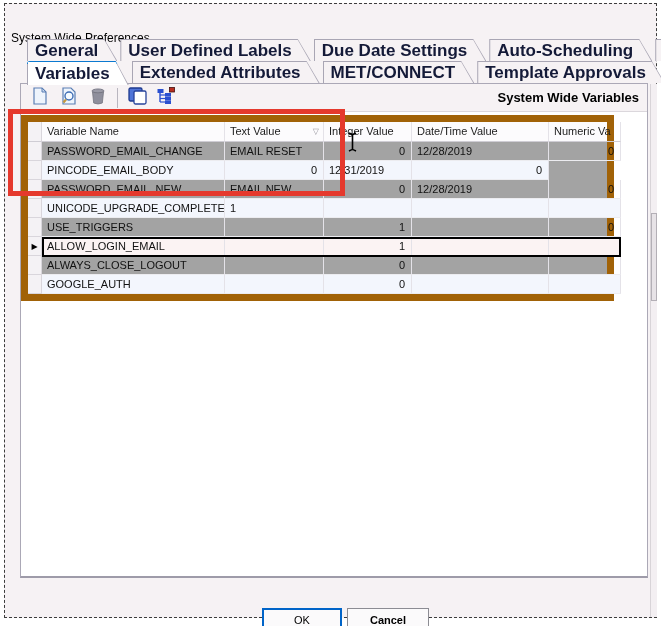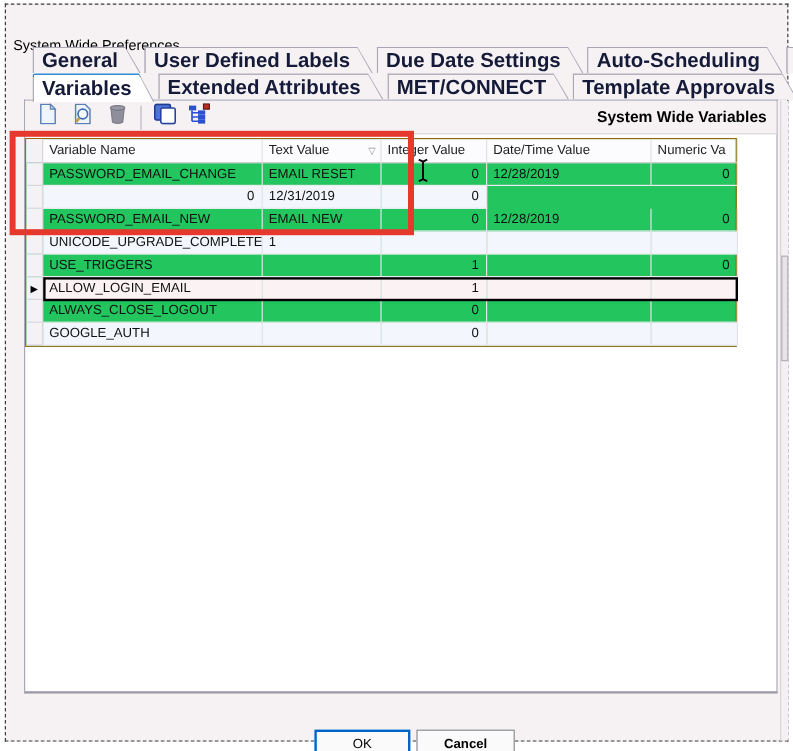--- a/index.html
+++ b/index.html
@@ -24,21 +24,21 @@
   
   .page{position:absolute;left:20px;top:83px;width:628px;height:495px;background:#ffffff;
         border:1px solid #aba8b6;border-bottom:2px solid #9e9ba9;padding-left:40px;}
   .toolbar{position:absolute;left:0;top:0;width:100%;height:28px;background:#f6f2f4;border-bottom:1px solid #dbd7dc;
         display:flex;align-items:center;padding-left:9px;gap:9px;}
   .tb-btn{width:20px;height:20px;display:flex;align-items:center;justify-content:center;}
   .tb-sep{width:1px;height:20px;background:#b9b6bf;}
   .panel-title{position:absolute;right:8px;top:6px;font-size:13px;font-weight:bold;color:#000;}
 
   
-  .grid{position:absolute;left:0px;top:31px;width:593px;border:1px solid #a16207;background:#22c55e;}
+  .grid{position:absolute;left:0px;top:31px;width:593px;border:7px solid #a16207;background:#a3a3a3;}
   .gr{display:grid;grid-template-columns:14px 183px 99px 88px 137px 72px;height:19px;}
   .gr.hdr{height:20px;background:#fcfbfd;}
   .c{font-size:11px;color:#111;line-height:18px;padding:0 0 0 5px;white-space:nowrap;overflow:hidden;
      border-right:1px solid #e4e2e8;border-bottom:1px solid #ececf0;}
   .gr.hdr .c{line-height:19px;color:#1c1c1c;border-bottom:1px solid #cfcdd4;}
   .c.num{text-align:right;padding:0 6px 0 0;}
   .c.rowhdr{background:#f4f2f5;border-right:1px solid #d9d6dc;border-bottom:1px solid #d9d6dc;padding:0;
      text-align:center;font-size:8px;line-height:19px;color:#000;}
   .gr.alt .c:not(.rowhdr){background:#f3f6fd;}
   .gr.sel .c:not(.rowhdr){background:#fbf3f3;}
@@ -173,20 +173,21 @@
         <div class="c rowhdr"></div>
         <div class="c">PASSWORD_EMAIL_CHANGE</div>
         <div class="c">EMAIL RESET</div>
         <div class="c num">0</div>
         <div class="c">12/28/2019</div>
         <div class="c num">0</div>
       </div>
 
       <div class="gr alt">
         <div class="c rowhdr"></div>
+        <div class="c">PINCODE_EMAIL_BODY</div>
         <div class="c num">0</div>
         <div class="c">12/31/2019</div>
         <div class="c num">0</div>
       </div>
 
       <div class="gr">
         <div class="c rowhdr"></div>
         <div class="c">PASSWORD_EMAIL_NEW</div>
         <div class="c">EMAIL NEW</div>
         <div class="c num">0</div>

